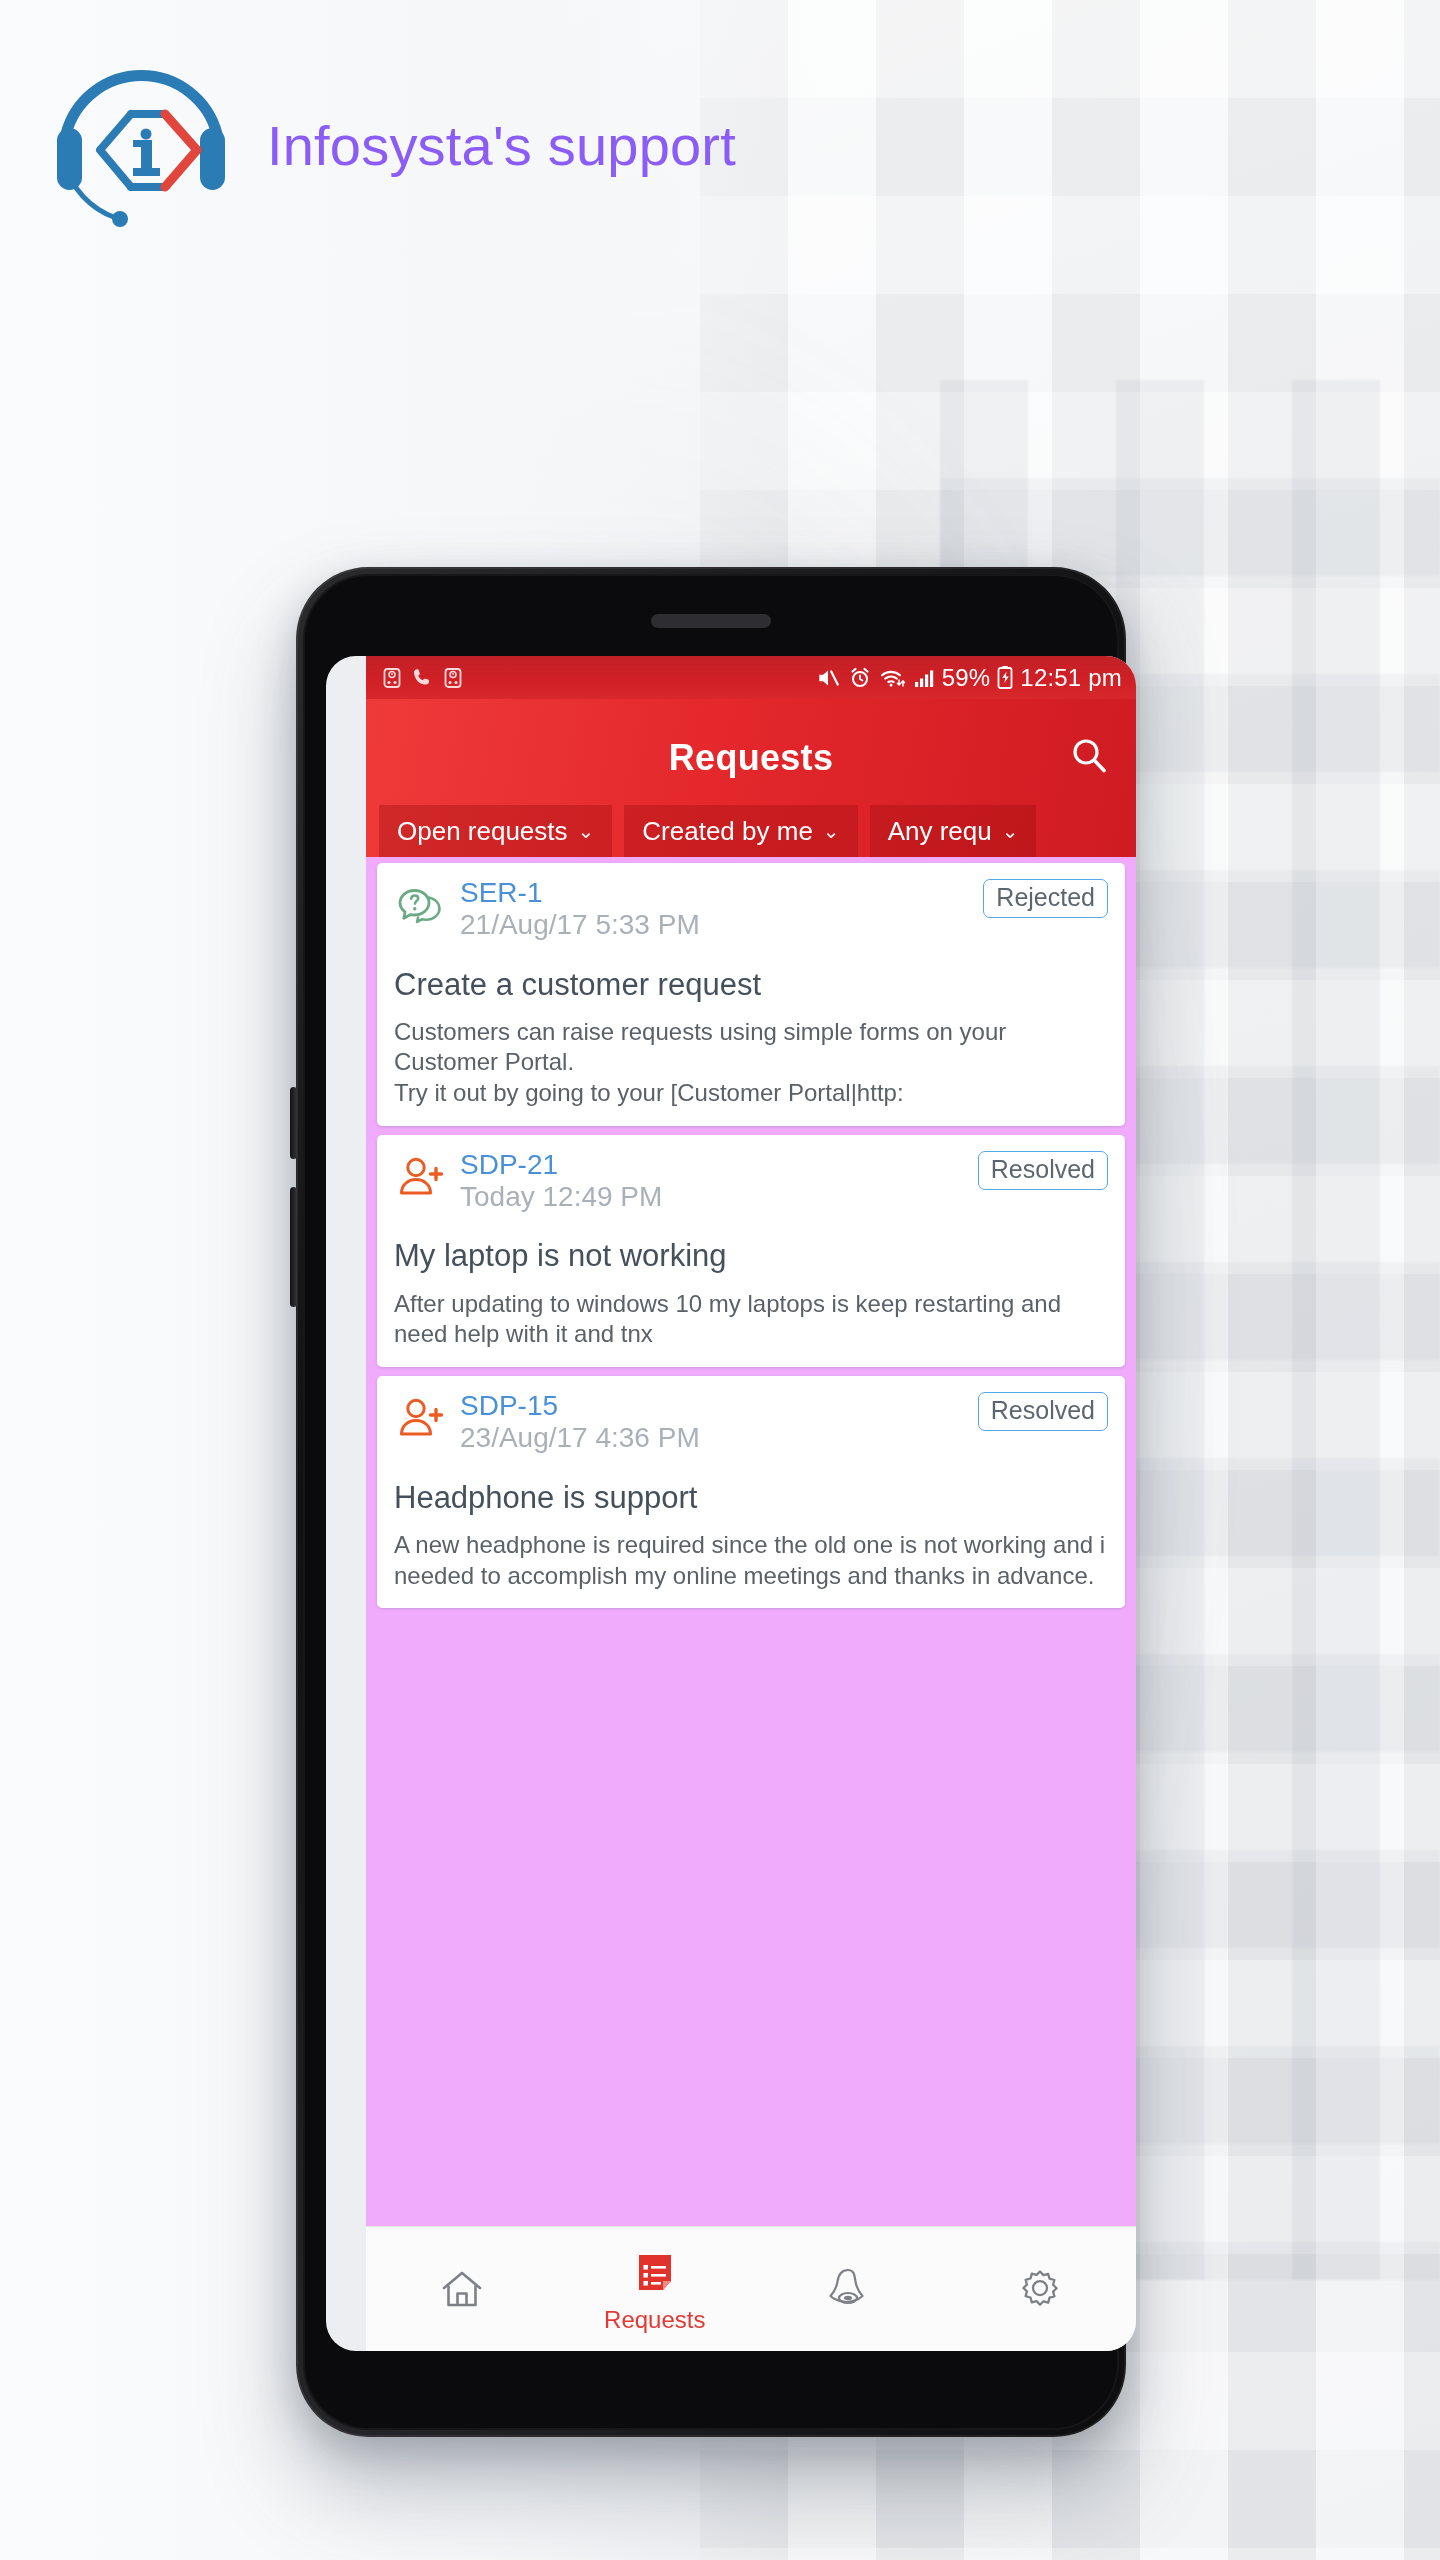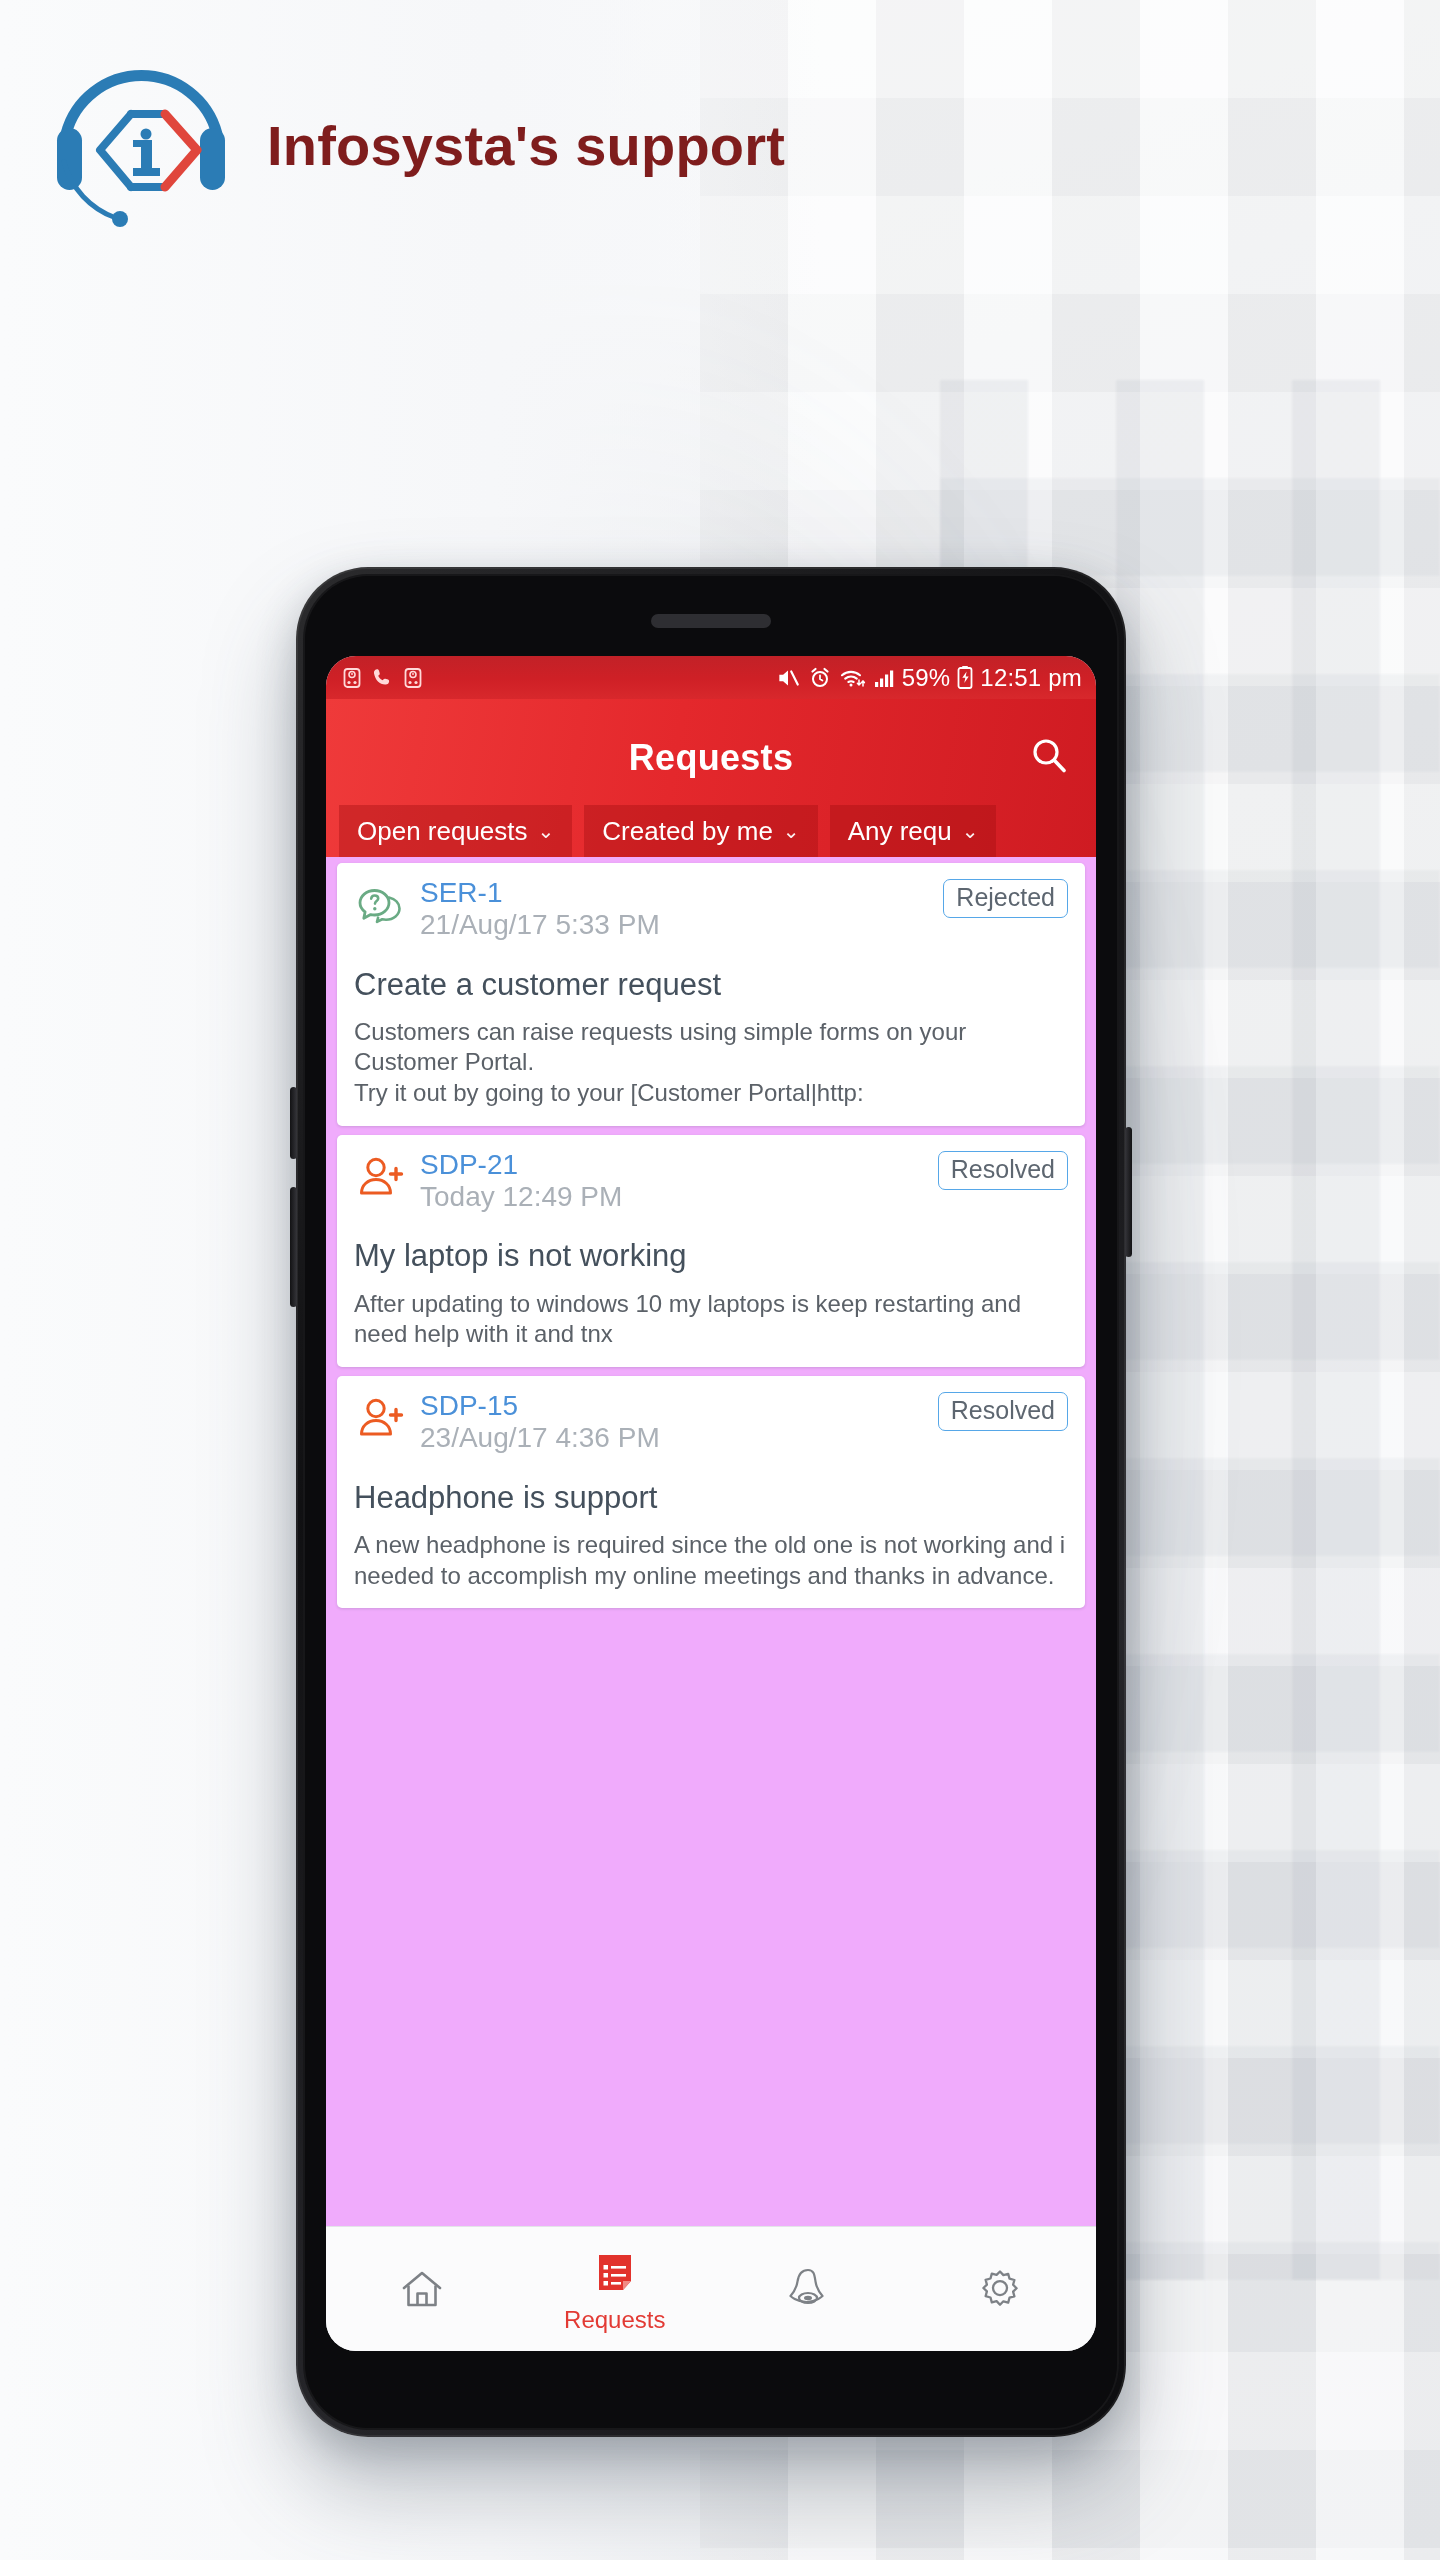--- a/index.html
+++ b/index.html
@@ -60,23 +60,23 @@
 
   
   .logo-wrap {
     position: absolute;
     left: 34px; top: 22px;
     display: flex; align-items: center;
     gap: 18px;
   }
   .logo-mark { width: 215px; height: 215px; position: relative; }
   .logo-text {
-    color: #7f1d1d;
+    color: #8b5cf6;
     font-size: 56px;
-    font-weight: 700;
+    font-weight: 400;
     letter-spacing: 0.2px;
     white-space: nowrap;
     margin-top: 32px;
   }
 
   
   .phone {
     position: absolute;
     left: 296px; top: 567px;
     width: 830px; height: 1870px;
@@ -124,21 +124,21 @@
     background: linear-gradient(270deg,#121214,#35353a);
   }
 
   .screen {
     position: absolute;
     left: 30px; top: 89px;
     width: 770px; height: 1695px;
     border-radius: 30px;
     overflow: hidden;
     background: #eceef1;
-    display: flex; flex-direction: column;
+    display: flex; flex-direction: column; padding-left: 40px;
   }
 
   
   .statusbar {
     height: 43px;
     background: linear-gradient(180deg, #c22127 0%, #cf2026 55%, #d8282c 100%);
     display: flex; align-items: center;
     padding: 0 14px;
     color: #ffd9d9;
     font-size: 20px;

